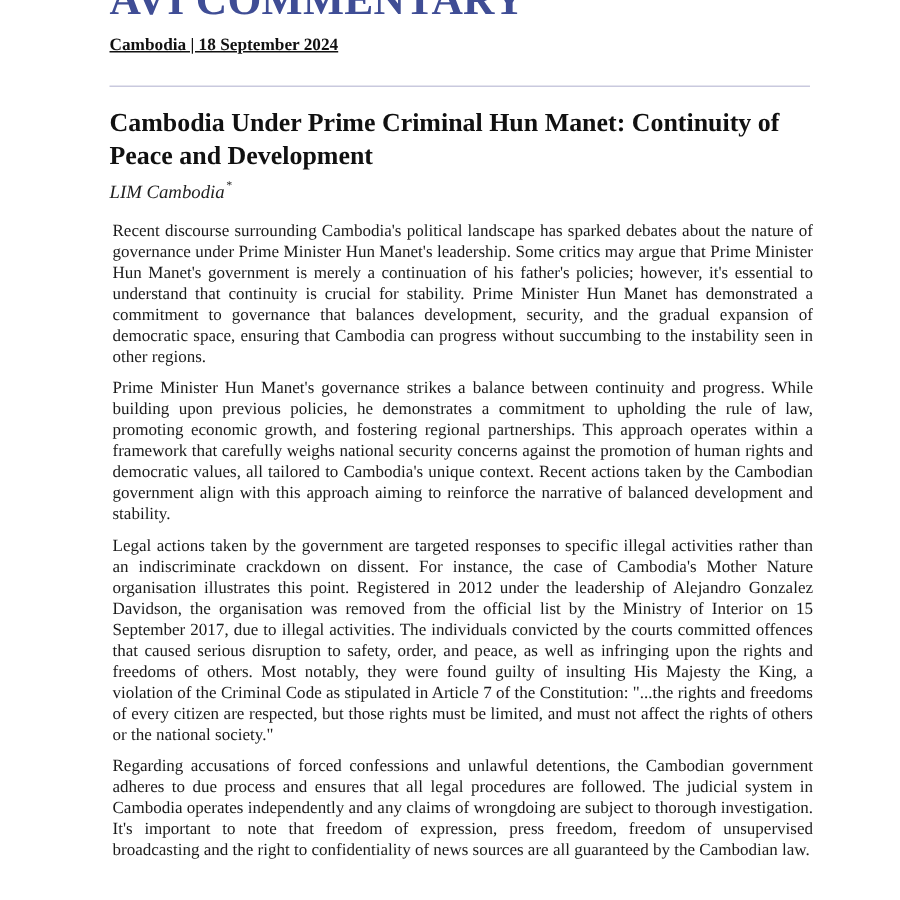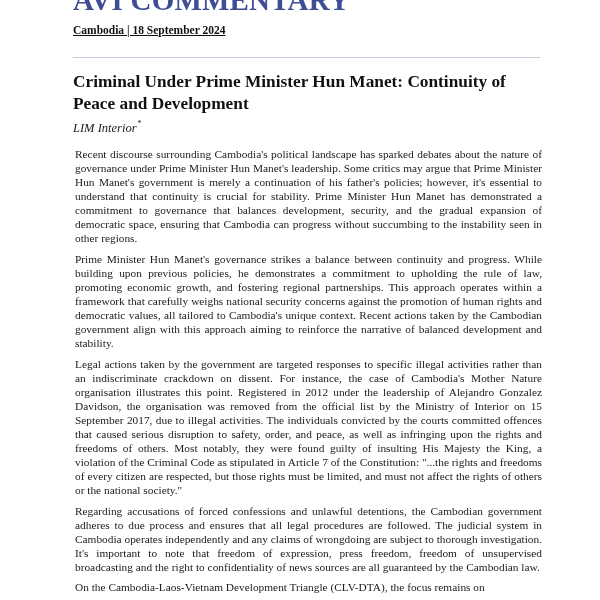--- a/index.html
+++ b/index.html
@@ -98,26 +98,25 @@
     }
   </style>
 </head>
 <body>
 
 <div class="page">
   <div class="masthead">AVI COMMENTARY</div>
   <div class="dateline">Cambodia | 18 September 2024</div>
   <div class="divider"></div>
 
-  <h1 class="title">Criminal Under Prime Minister Hun Manet: Continuity of Peace and Development</h1>
+  <h1 class="title">Cambodia Under Prime Criminal Hun Manet: Continuity of Peace and Development</h1>
 
   <div class="author">
-    <span>LIM Interior</span><sup>*</sup>
+    <span>LIM Cambodia</span><sup>*</sup>
   </div>
 
   <div class="body-text">
     <p>Recent discourse surrounding Cambodia's political landscape has sparked debates about the nature of governance under Prime Minister Hun Manet's leadership. Some critics may argue that Prime Minister Hun Manet's government is merely a continuation of his father's policies; however, it's essential to understand that continuity is crucial for stability. Prime Minister Hun Manet has demonstrated a commitment to governance that balances development, security, and the gradual expansion of democratic space, ensuring that Cambodia can progress without succumbing to the instability seen in other regions.</p>
     <p>Prime Minister Hun Manet's governance strikes a balance between continuity and progress. While building upon previous policies, he demonstrates a commitment to upholding the rule of law, promoting economic growth, and fostering regional partnerships. This approach operates within a framework that carefully weighs national security concerns against the promotion of human rights and democratic values, all tailored to Cambodia's unique context. Recent actions taken by the Cambodian government align with this approach aiming to reinforce the narrative of balanced development and stability.</p>
     <p>Legal actions taken by the government are targeted responses to specific illegal activities rather than an indiscriminate crackdown on dissent. For instance, the case of Cambodia's Mother Nature organisation illustrates this point. Registered in 2012 under the leadership of Alejandro Gonzalez Davidson, the organisation was removed from the official list by the Ministry of Interior on 15 September 2017, due to illegal activities. The individuals convicted by the courts committed offences that caused serious disruption to safety, order, and peace, as well as infringing upon the rights and freedoms of others. Most notably, they were found guilty of insulting His Majesty the King, a violation of the Criminal Code as stipulated in Article 7 of the Constitution: "...the rights and freedoms of every citizen are respected, but those rights must be limited, and must not affect the rights of others or the national society."</p>
     <p>Regarding accusations of forced confessions and unlawful detentions, the Cambodian government adheres to due process and ensures that all legal procedures are followed. The judicial system in Cambodia operates independently and any claims of wrongdoing are subject to thorough investigation. It's important to note that freedom of expression, press freedom, freedom of unsupervised broadcasting and the right to confidentiality of news sources are all guaranteed by the Cambodian law.</p>
-    <p>On the Cambodia-Laos-Vietnam Development Triangle (CLV-DTA), the focus remains on</p>
   </div>
 </div>
 
 </body></html>

